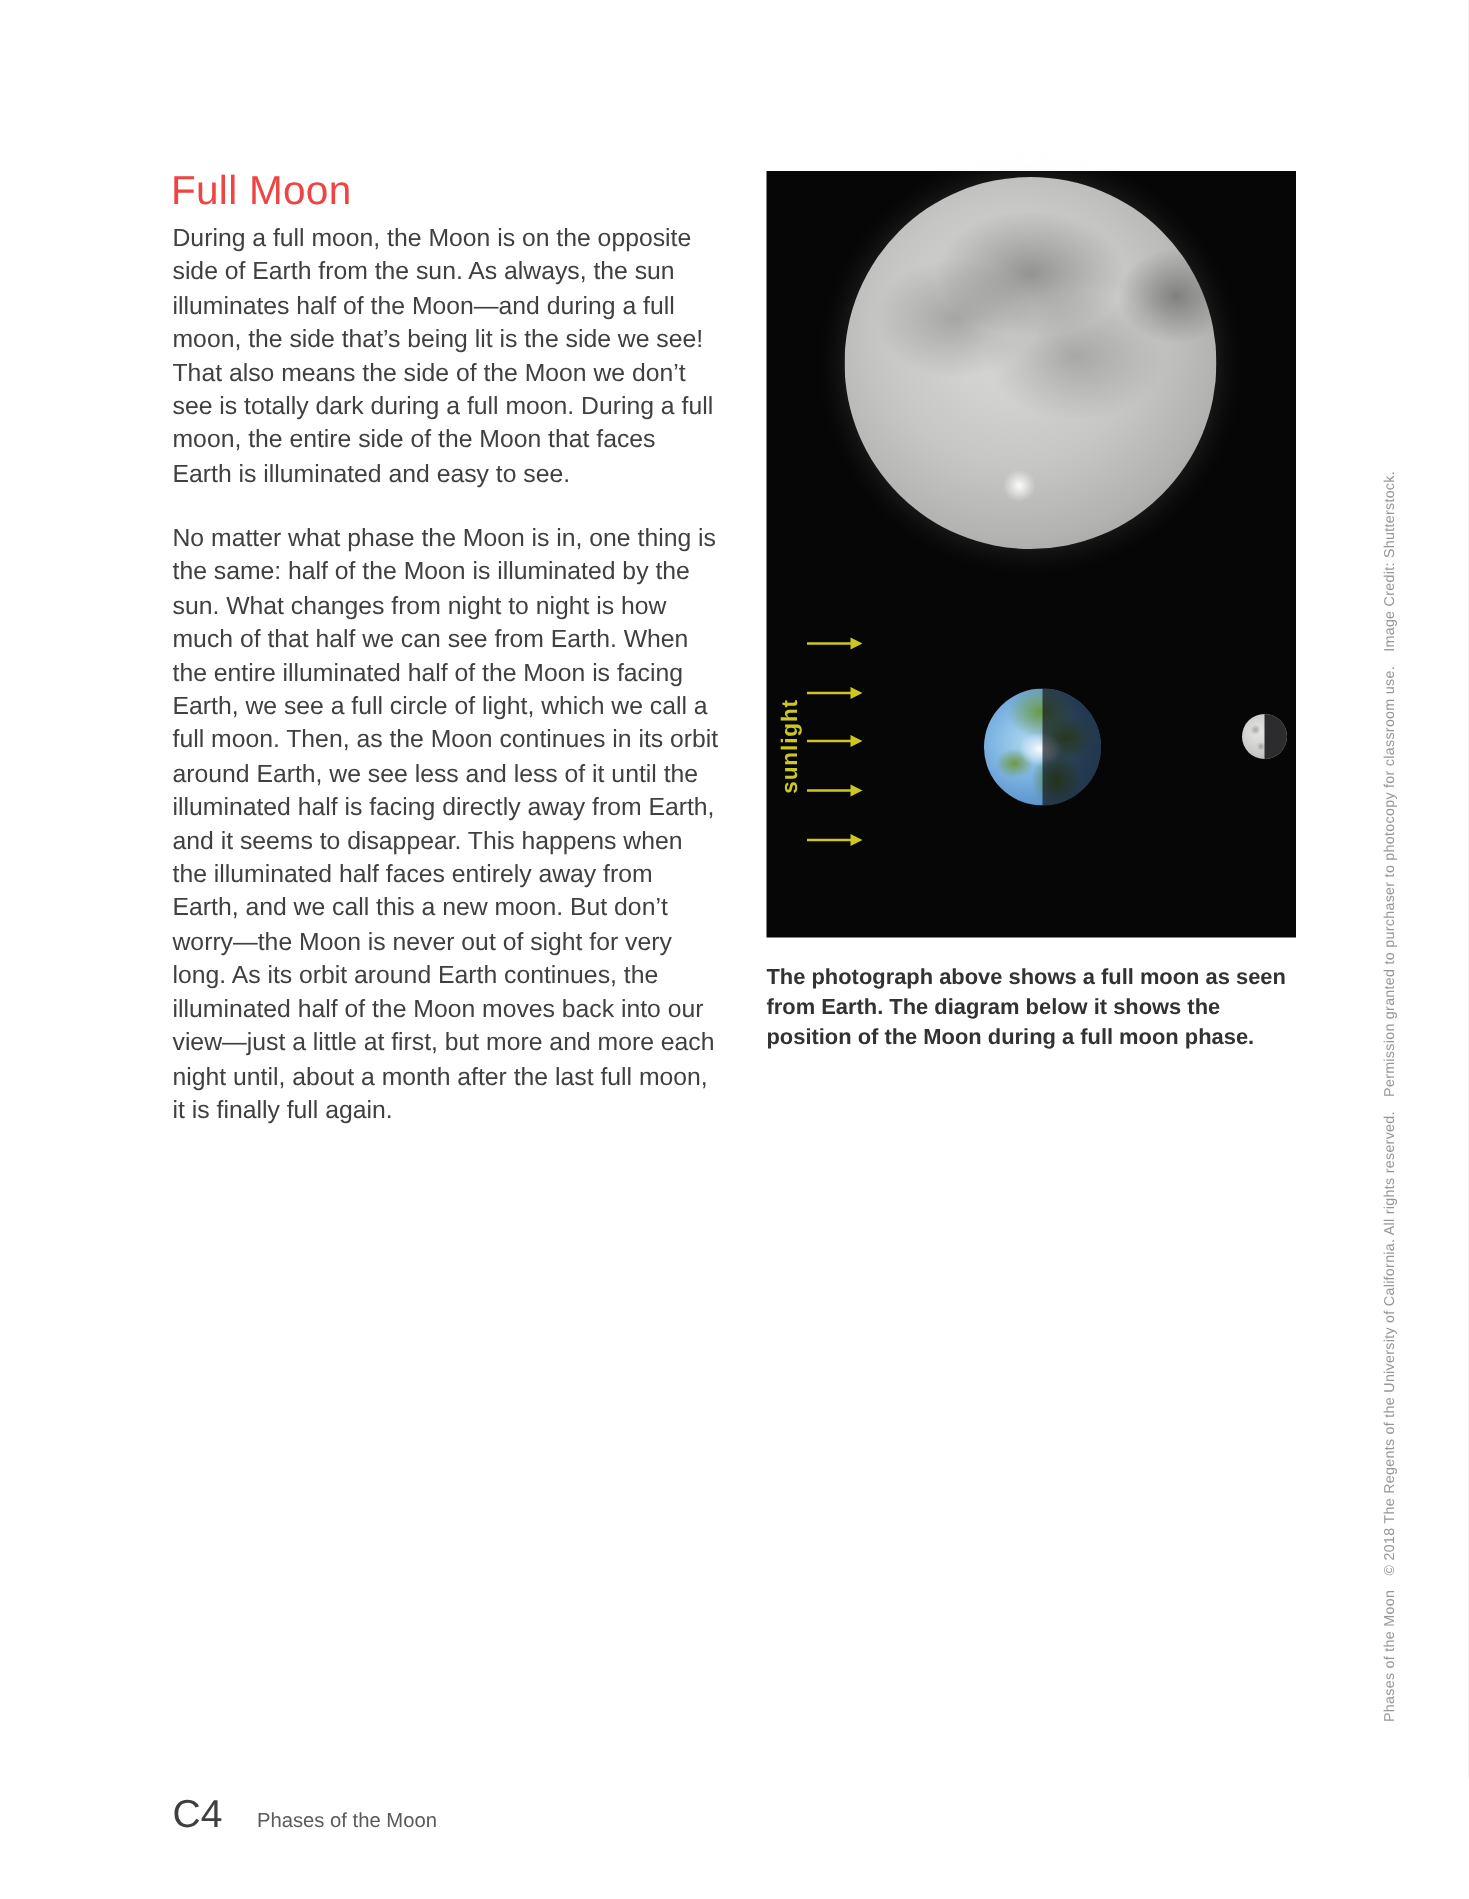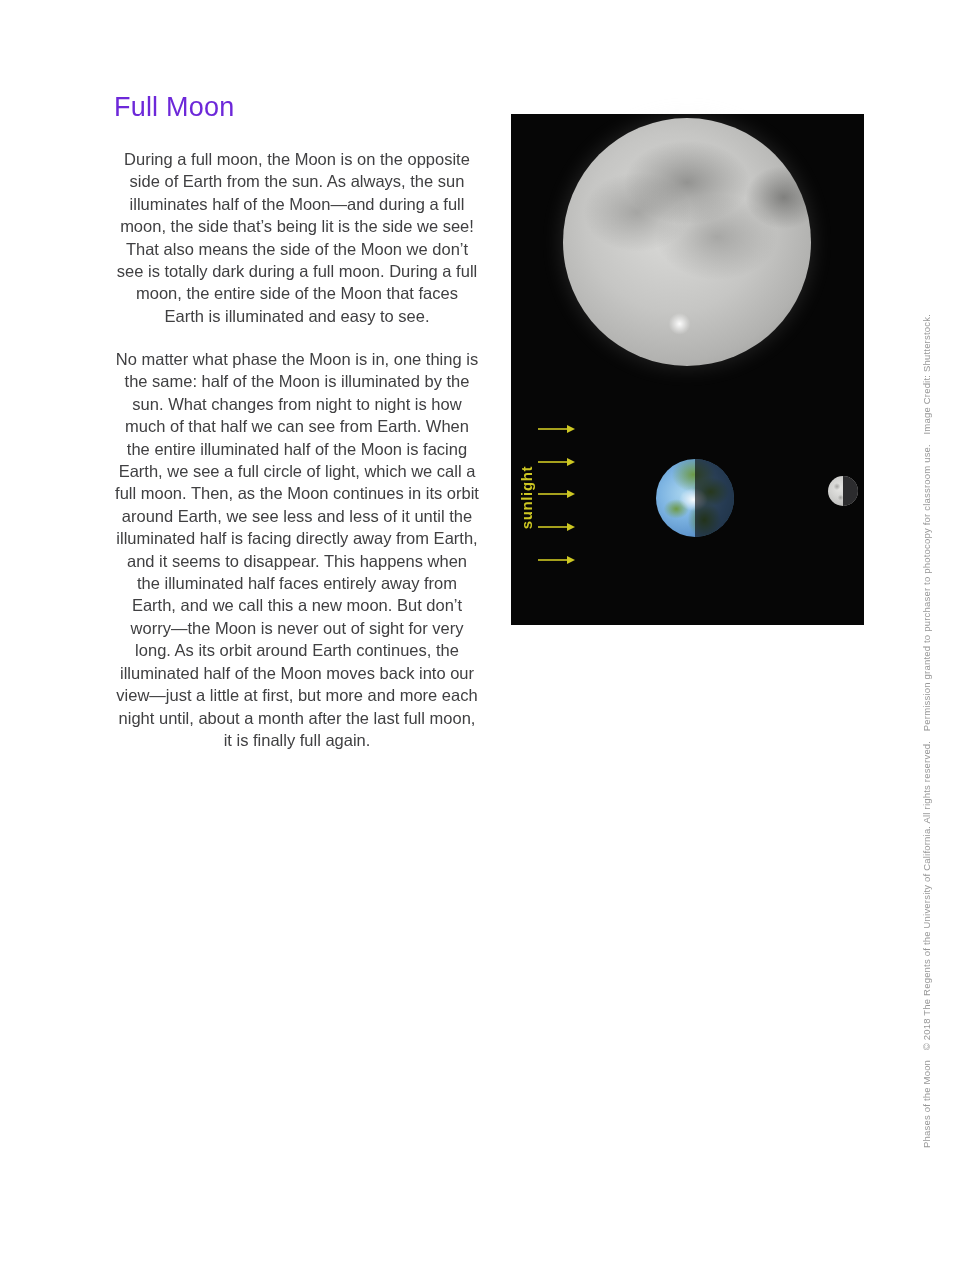--- a/index.html
+++ b/index.html
@@ -5,26 +5,26 @@
   html,body{margin:0;padding:0;background:#e9e9e9;}
   .page{
     position:relative;
     width:979px;height:1266px;
     background:var(--page-background,#ffffff);
     font-family:"Liberation Sans","DejaVu Sans",sans-serif;
     overflow:hidden;
     margin:0 auto;
   }
   .title{
-    position:absolute;left:114px;top:92px;margin:0;
-    font-size:27px;font-weight:400;color:#6d28d9;letter-spacing:.2px;
+    position:absolute;left:114px;top:112px;margin:0;
+    font-size:27px;font-weight:400;color:#ef4444;letter-spacing:.2px;
   }
   .para{
     position:absolute;left:115px;margin:0;width:364px;
-    font-size:16.5px;line-height:22.4px;color:var(--body-text,#404042);text-align:center;
+    font-size:16.5px;line-height:22.4px;color:var(--body-text,#404042);
   }
   .para1{top:148px;}
   .para2{top:348px;}
 
   .figure-panel{
     position:absolute;left:511px;top:114px;width:353px;height:511px;
     background:var(--panel-background,#060606);
   }
   .moon-photo{
     position:absolute;left:52px;top:4px;width:248px;height:248px;border-radius:50%;
@@ -134,22 +134,27 @@
 
       <div class="earth">
         <div class="dark-half"></div>
       </div>
       <div class="diagram-moon">
         <div class="dark-half"></div>
       </div>
     </div>
   </div>
 
+  <p class="caption">The photograph above shows a full moon as seen from Earth. The diagram below it shows the position of the Moon during a full moon phase.</p>
 
   <div class="vertical-credit">
     <span>Phases of the Moon</span>
     <span>© 2018 The Regents of the University of California. All rights reserved.</span>
     <span>Permission granted to purchaser to photocopy for classroom use.</span>
     <span>Image Credit: Shutterstock.</span>
   </div>
 
+  <div class="footer">
+    <span class="page-num">C4</span>
+    <span class="footer-title">Phases of the Moon</span>
+  </div>
 
 </div>
 
 </body></html>

